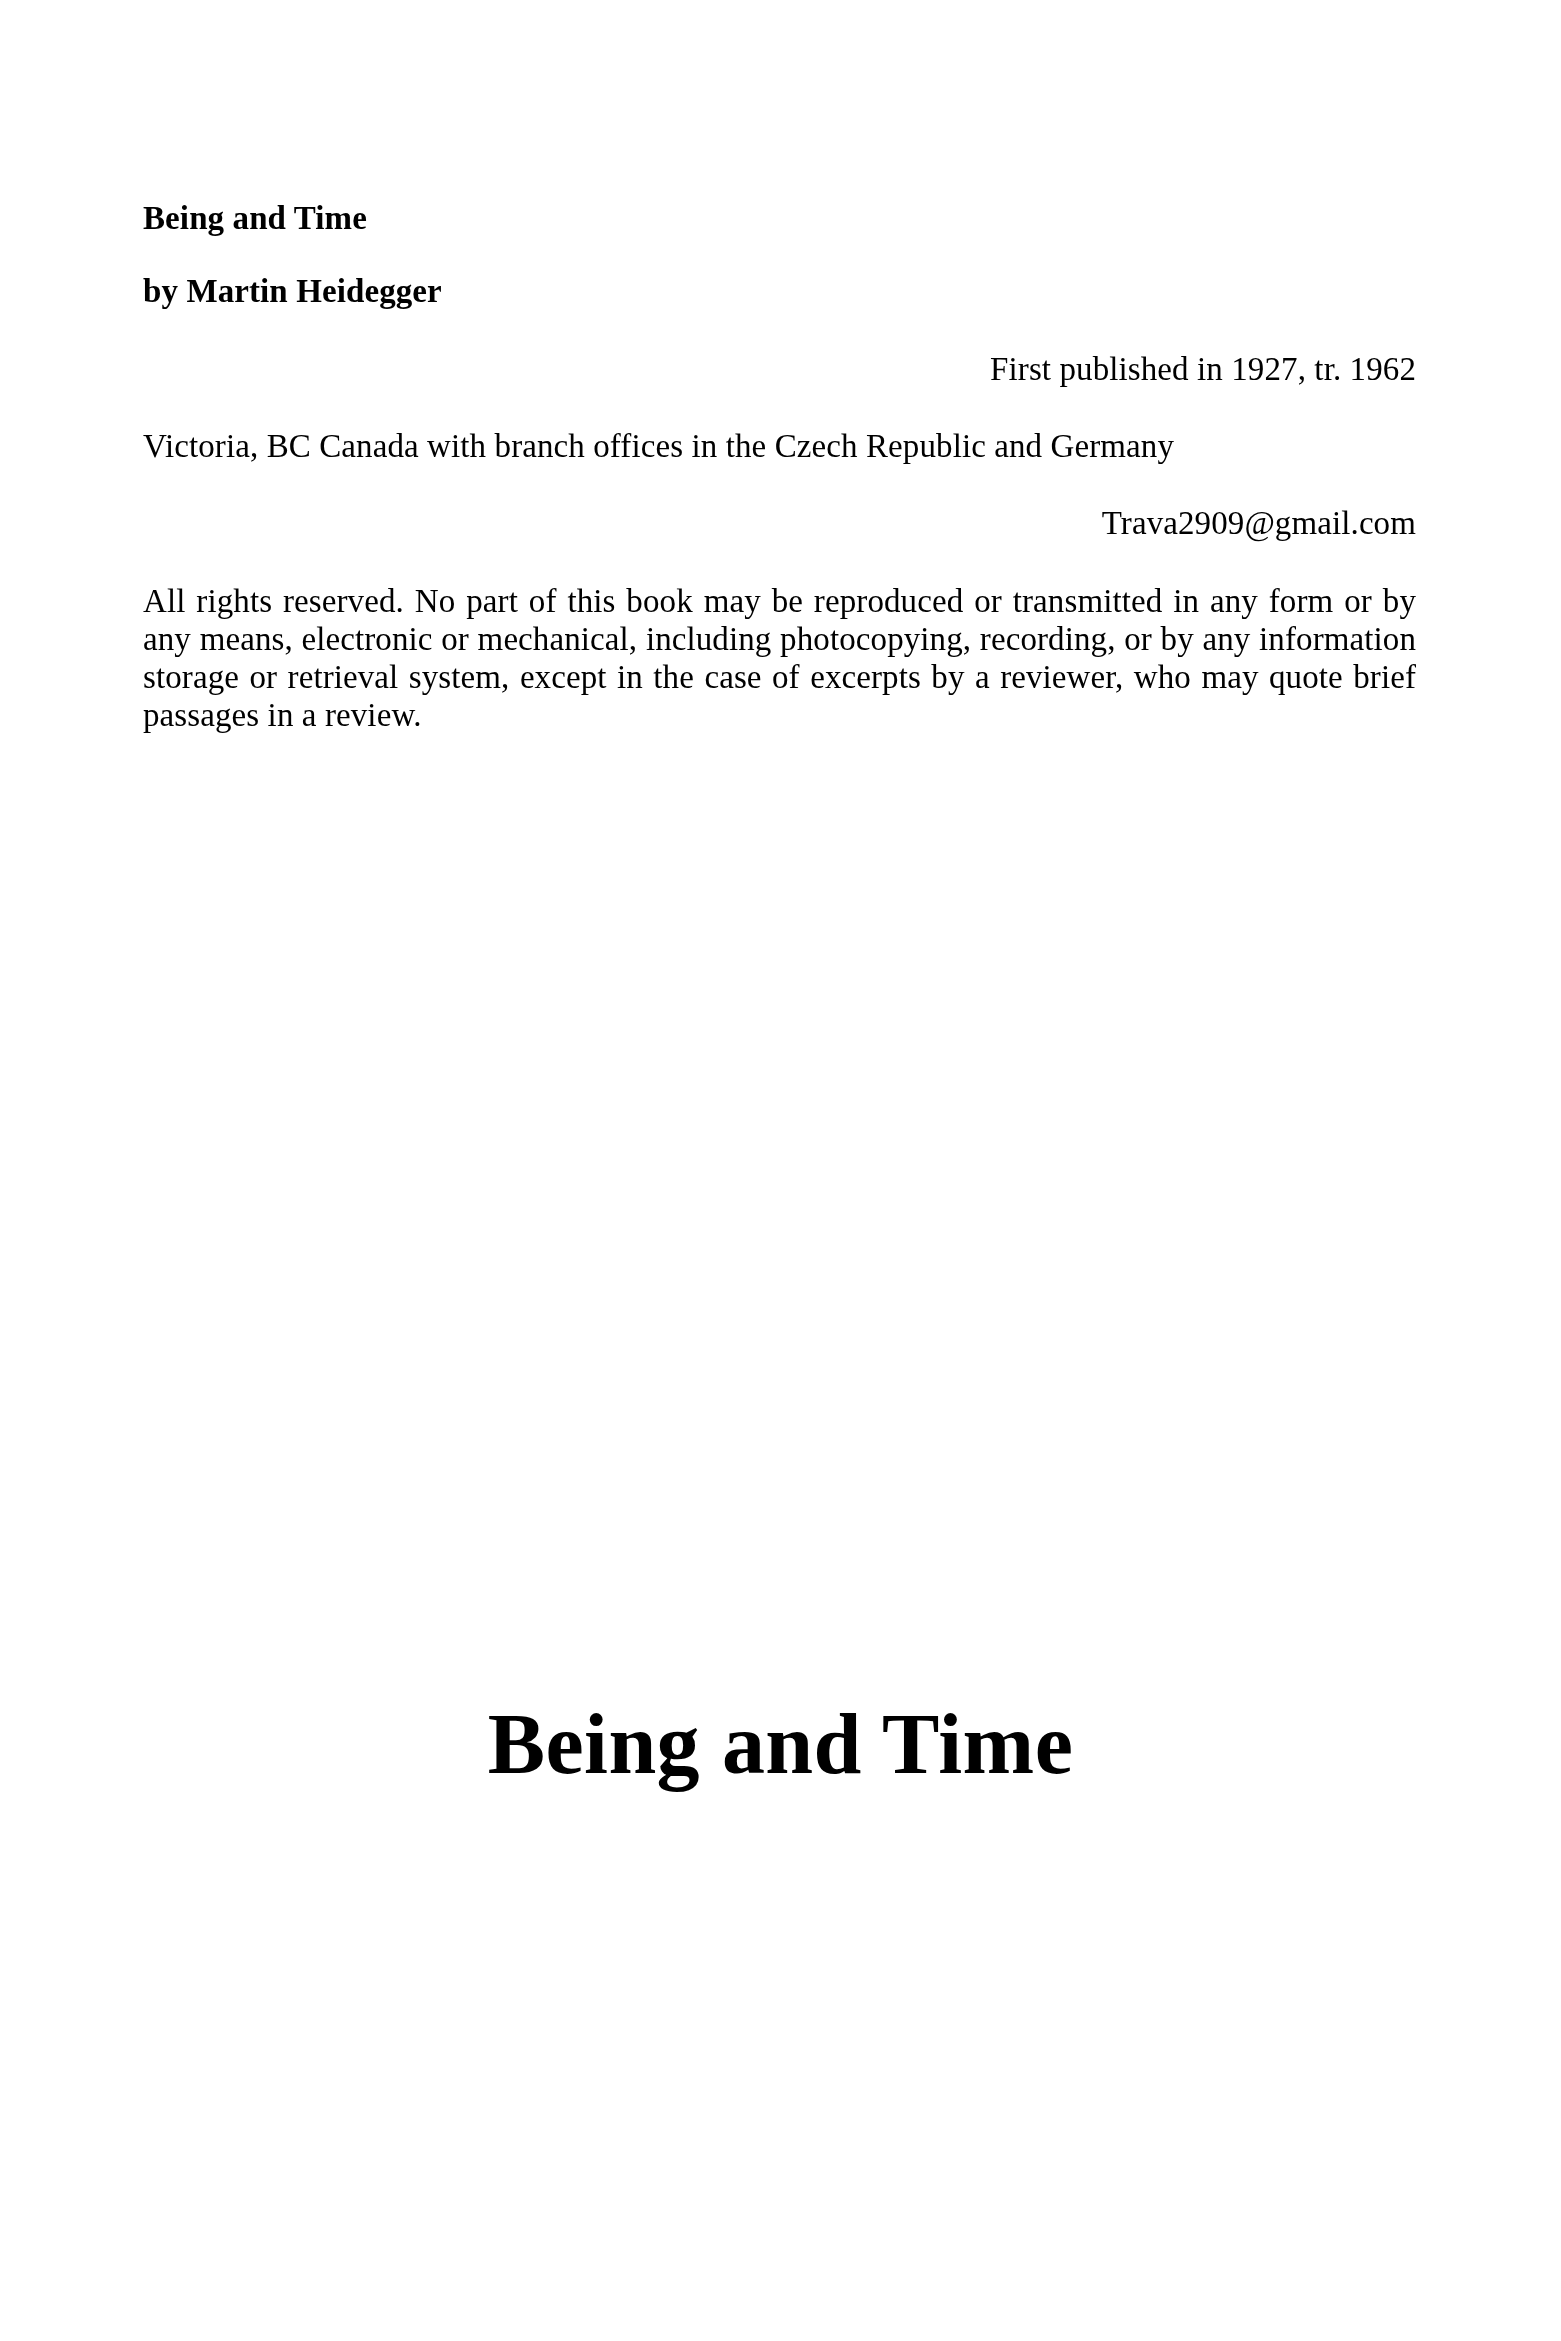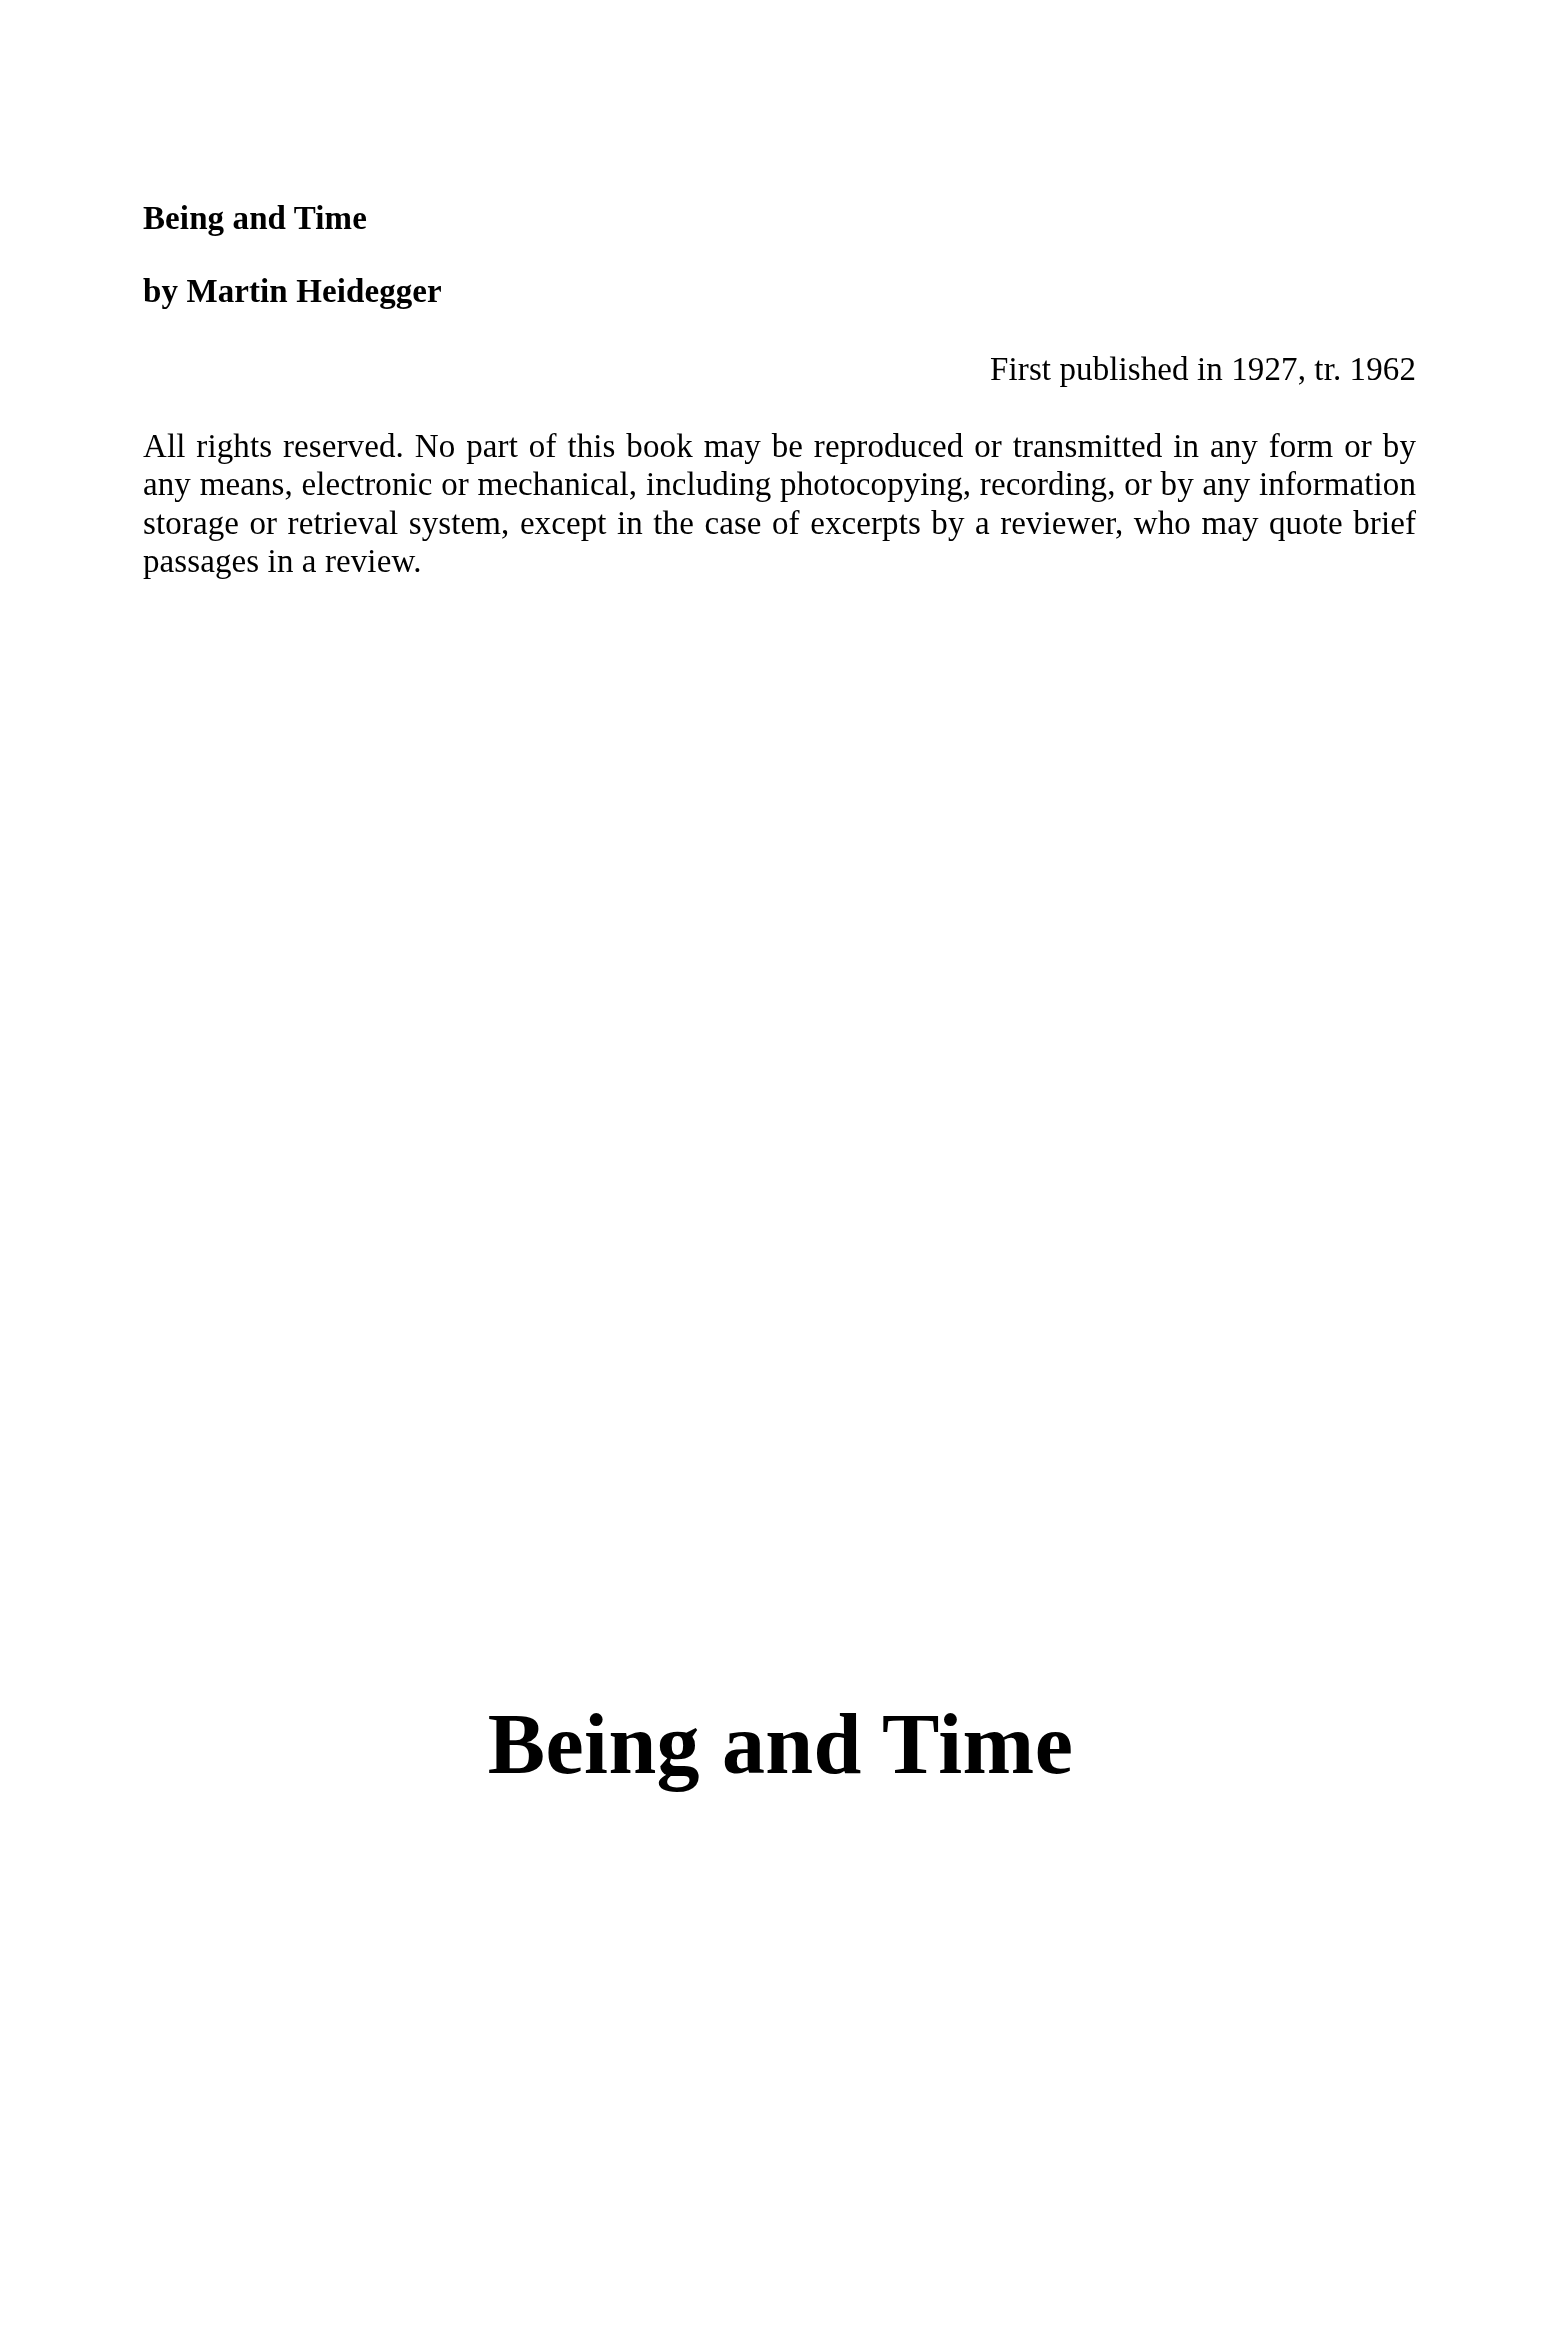--- a/index.html
+++ b/index.html
@@ -89,21 +89,23 @@
 
   <div class="imprint">
 
     <p class="imprint-heading">Being and Time</p>
 
     <p class="imprint-heading second">by Martin Heidegger</p>
 
     <p class="imprint-para single">First published in 1927, tr. 1962</p>
 
 
+    <p class="imprint-para">Victoria, BC Canada with branch offices in the Czech Republic and Germany</p>
 
+    <p class="imprint-para single">Trava2909@gmail.com</p>
 
     <p class="imprint-para last">All rights reserved. No part of this book may be reproduced or transmitted in any form or by any means, electronic or mechanical, including photocopying, recording, or by any information storage or retrieval system, except in the case of excerpts by a reviewer, who may quote brief passages in a review.</p>
 
   </div>
 
   <div class="big-title">Being and Time</div>
 
   <div class="big-author">by Martin Heidegger</div>
 
 </div>

